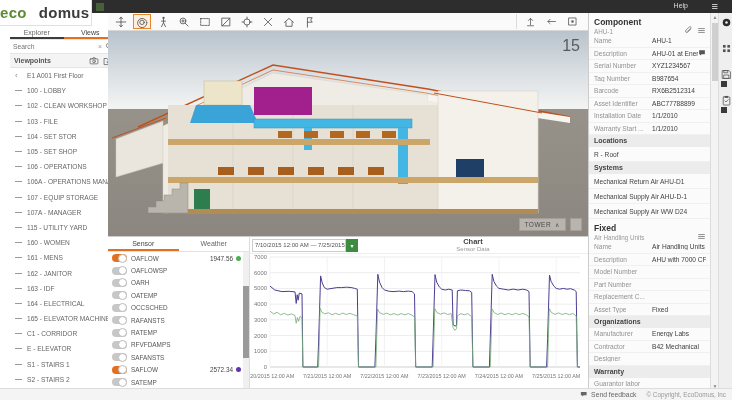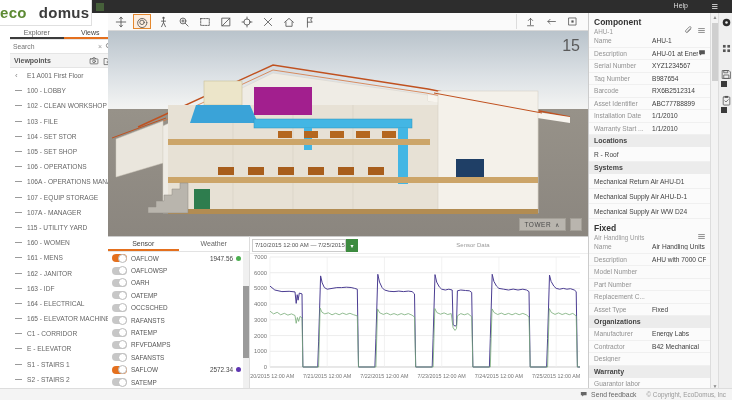--- a/index.html
+++ b/index.html
@@ -470,20 +470,21 @@
         <div id="sens-thumb"></div>
       </div>
   </div>
 </div>
 
 <div id="chart-panel" class="abs">
   <div id="chart-head">
     <div id="date-range">7/10/2015 12:00 AM — 7/25/2015 12:00 AM</div>
     <div id="date-btn">▾</div>
     <div id="chart-title-wrap">
+      <div id="chart-title">Chart</div>
       <div id="chart-sub">Sensor Data</div>
     </div>
   </div>
   <div id="chart-svg-wrap"><svg width="336" height="134" viewBox="0 0 336 134">
         <line x1="20" y1="113" x2="330" y2="113" stroke="#bbb" stroke-width="0.7"></line>
         <text x="17" y="115" font-size="5.8" fill="#777" text-anchor="end">0</text>
         <line x1="20" y1="97.28571428571429" x2="330" y2="97.28571428571429" stroke="#e4e4e4" stroke-width="0.7"></line>
         <text x="17" y="99.28571428571429" font-size="5.8" fill="#777" text-anchor="end">1000</text>
         <line x1="20" y1="81.57142857142857" x2="330" y2="81.57142857142857" stroke="#e4e4e4" stroke-width="0.7"></line>
         <text x="17" y="83.57142857142857" font-size="5.8" fill="#777" text-anchor="end">2000</text>

